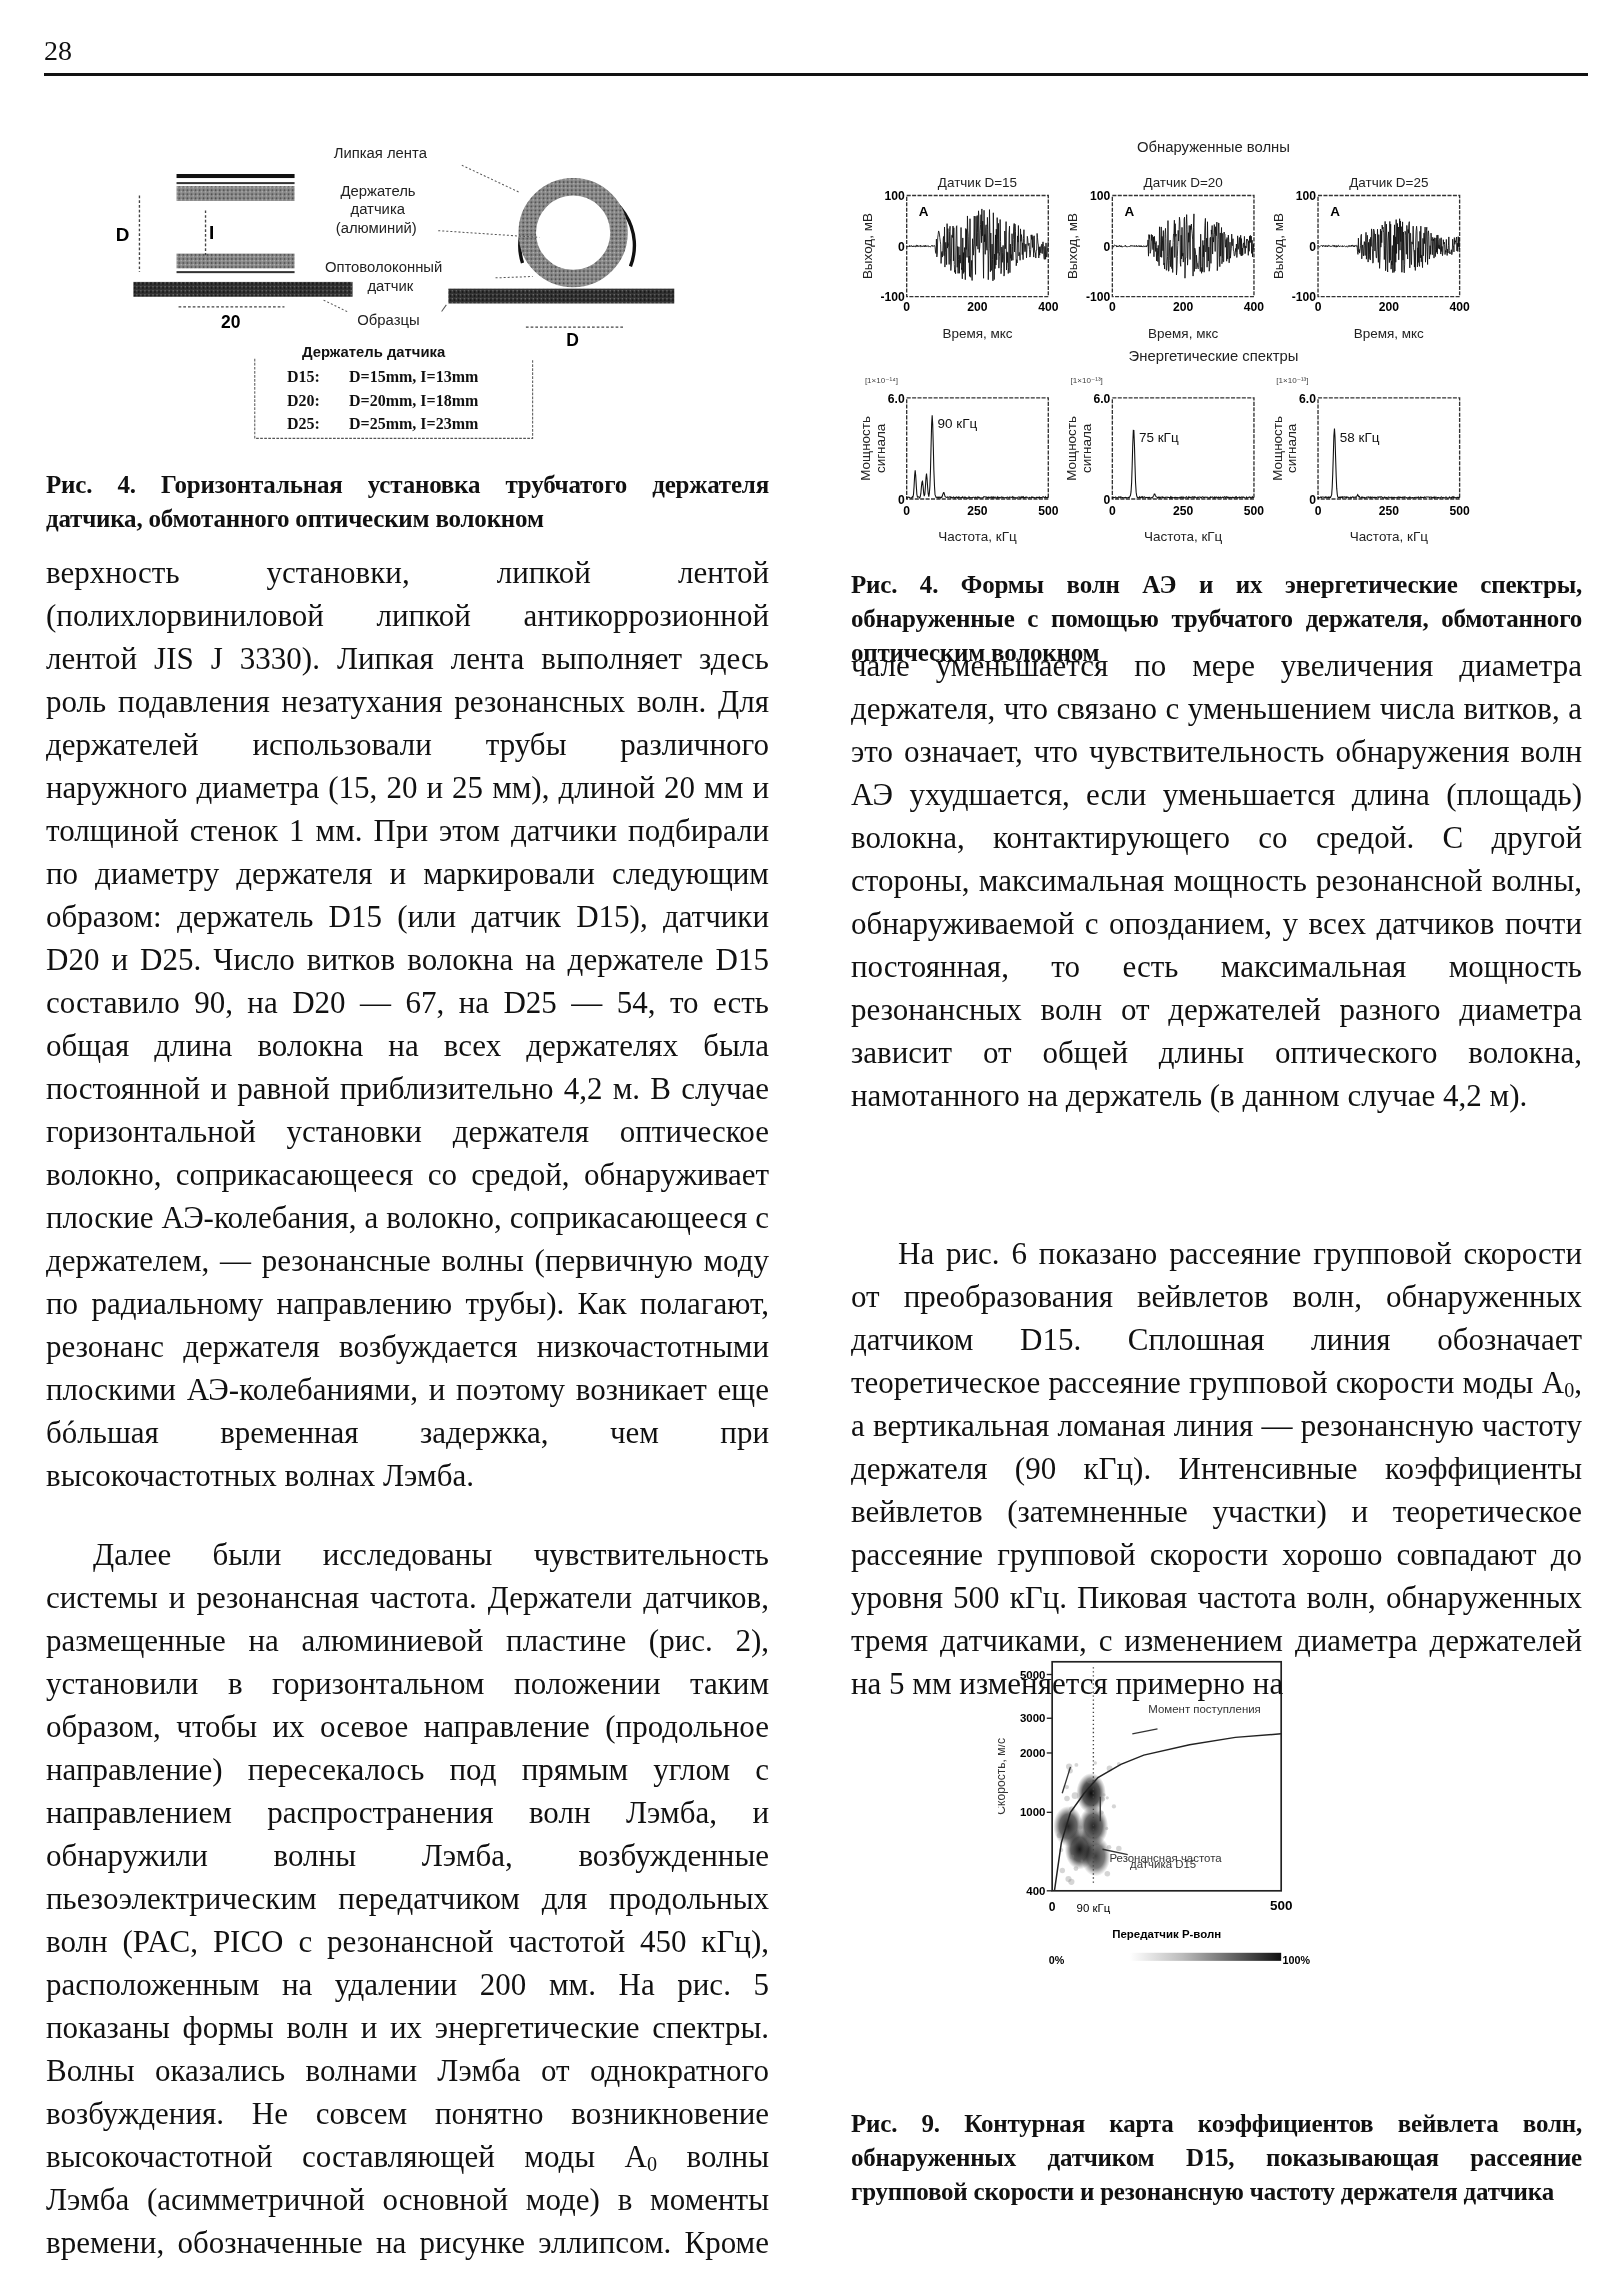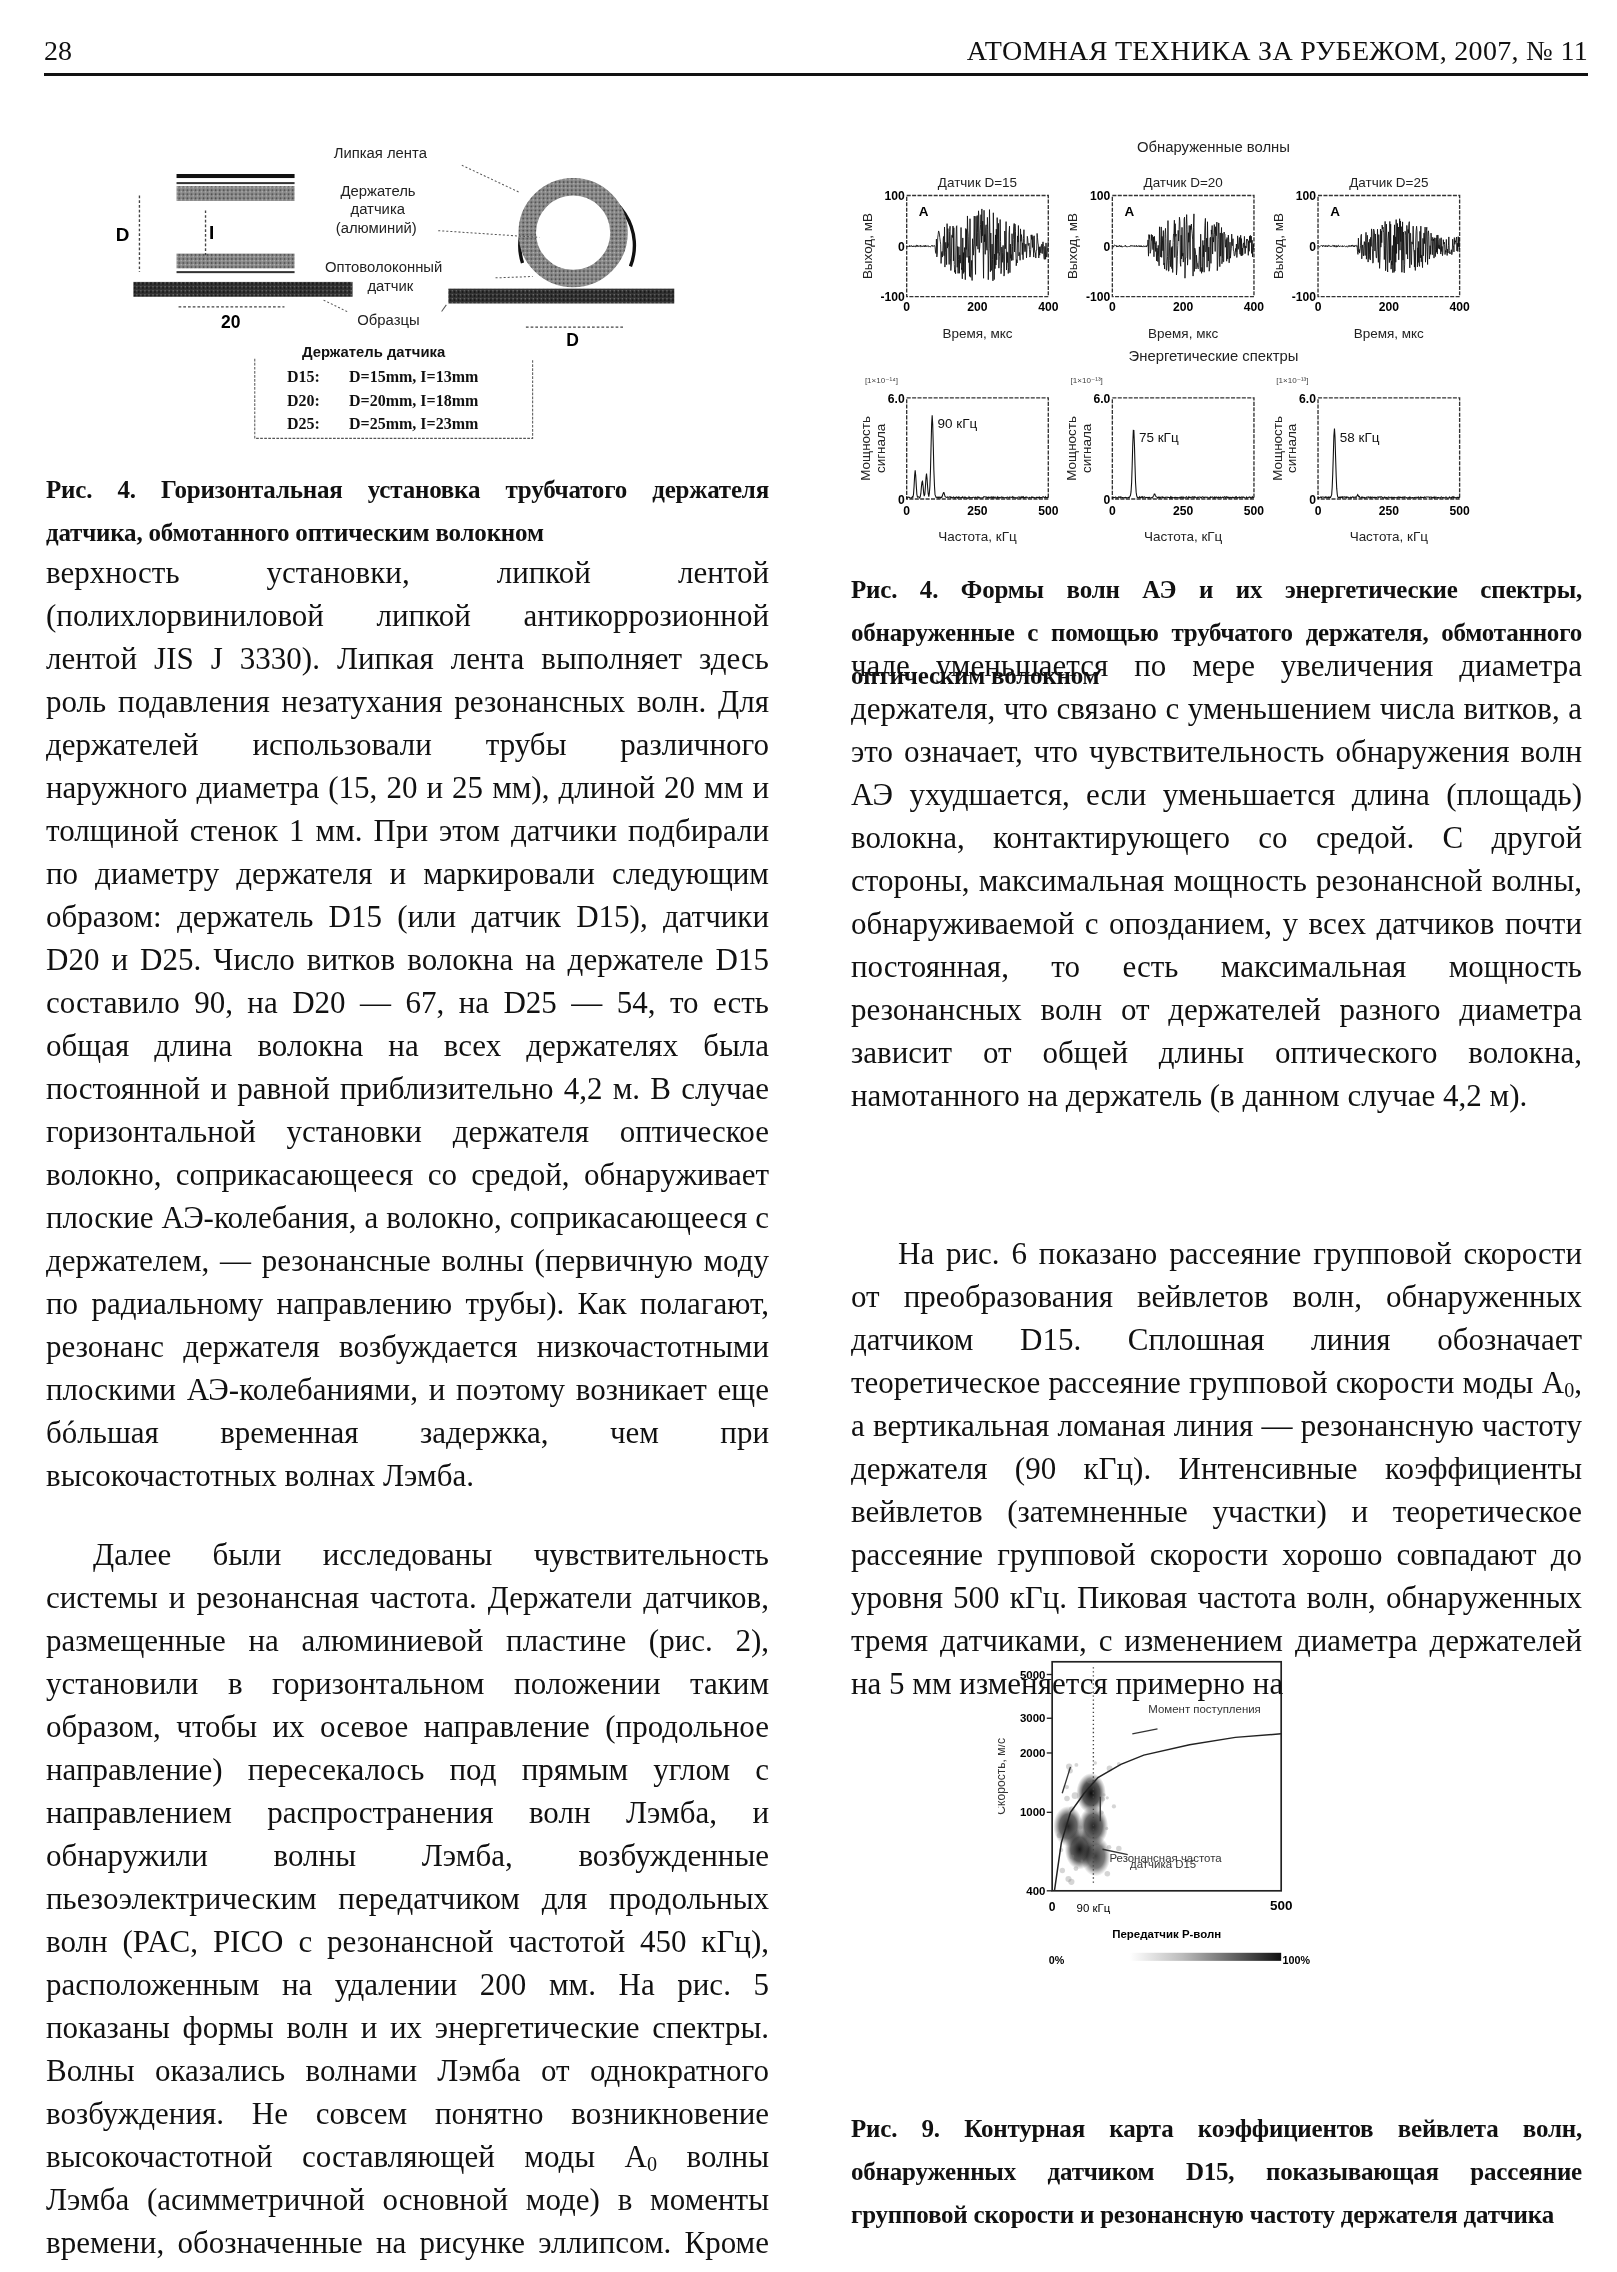--- a/index.html
+++ b/index.html
@@ -11,34 +11,33 @@
   .hdr-rule{position:absolute;left:44px;top:73px;width:1544px;height:3.4px;background:#111;}
 
   .col{position:absolute;font-size:31px;line-height:43px;text-align:justify;}
   .col p{margin:0;}
   .col p.ind{text-indent:47px;margin-top:36px;}
   .col-left{left:46px;top:551px;width:723px;}
   .col-right-a{left:851px;top:644px;width:731px;}
   .col-right-b{left:851px;top:1196px;width:731px;}
 
   .cap{position:absolute;font-family:"Liberation Serif",serif;font-weight:bold;
-       font-size:25px;line-height:43px;text-align:justify;letter-spacing:-0.2px;}
+       font-size:25px;line-height:34px;text-align:justify;letter-spacing:-0.2px;}
   .cap4{left:46px;top:468px;width:723px;}
   .cap5{left:851px;top:568px;width:731px;}
   .cap6{left:851px;top:2107px;width:731px;}
   svg text{font-family:"Liberation Sans","DejaVu Sans",sans-serif;}
   .fig{position:absolute;}
   sub{font-size:0.65em;vertical-align:-0.2em;line-height:0;}
 </style>
 </head>
 <body>
 
 <div class="hdr">
   <span class="pg">28</span>
-  <span class="jr">АТОМНАЯ ТЕХНИКА ЗА РУБЕЖОМ, 2007, № 11</span>
 </div>
 <div class="hdr-rule"></div>
 
 <svg class="fig" style="left:101px;top:128px;" width="607" height="324" viewBox="0 0 900 480">
   <defs>
     <pattern id="grain" width="6" height="6" patternUnits="userSpaceOnUse">
       <rect width="6" height="6" fill="#8a8a8a"></rect>
       <circle cx="2" cy="2" r="1.3" fill="#444"></circle>
         <circle cx="5" cy="4.5" r="1" fill="#bbb"></circle>
     </pattern>

